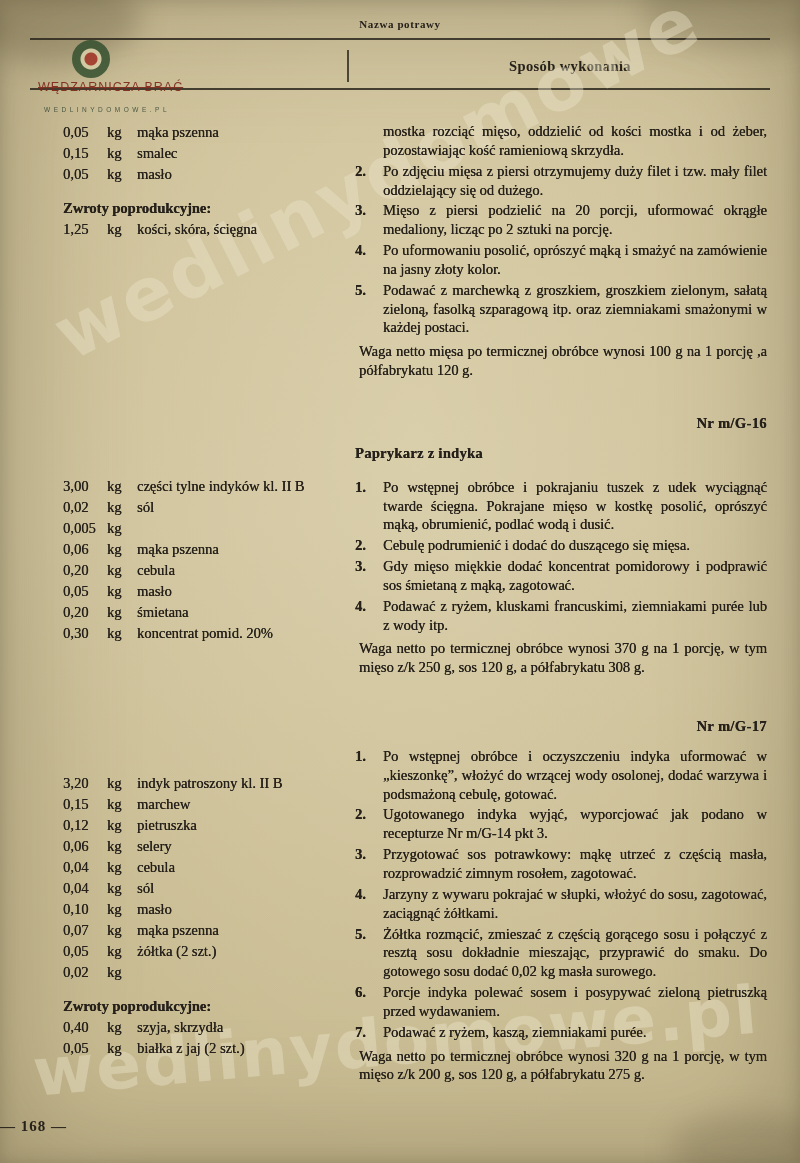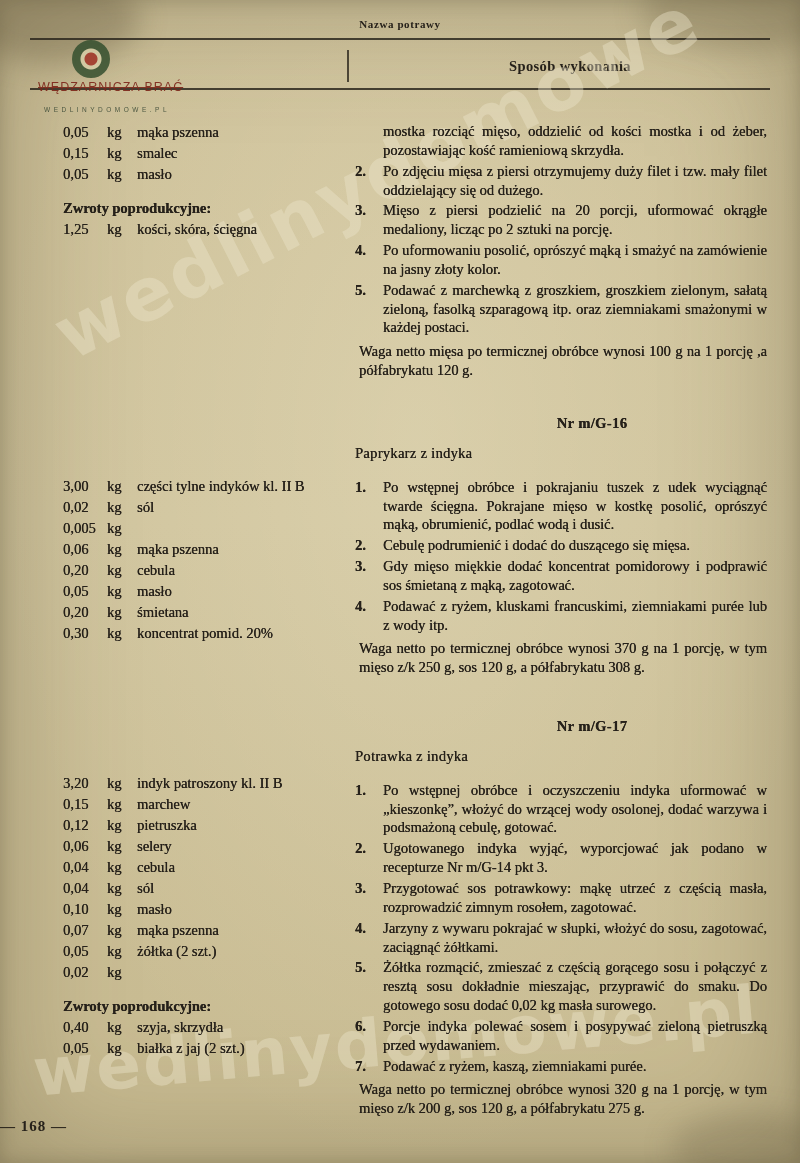--- a/index.html
+++ b/index.html
@@ -51,22 +51,22 @@
   .block + .block{margin-top:26px;}
   .left{width:302px;flex:0 0 302px;}
   .right{flex:1;margin-left:18px;}
 
   .ing-row{display:flex;line-height:21px;padding-left:28px;}
   .qty{width:44px;flex:0 0 44px;}
   .unit{width:30px;flex:0 0 30px;}
   .iname{flex:1;}
   .byhead{font-weight:bold;padding-left:28px;margin-top:13px;line-height:21px;}
 
-  .rnum{font-weight:bold;text-align:center;padding-left:62px;letter-spacing:.4px;margin-bottom:11px;}
-  .rtitle{font-weight:normal;margin-bottom:15px;letter-spacing:.3px;}
+  .rnum{font-weight:bold;text-align:right;padding-left:62px;letter-spacing:.4px;margin-bottom:11px;}
+  .rtitle{font-weight:bold;margin-bottom:15px;letter-spacing:.3px;}
 
   .step{display:flex;margin-bottom:2px;}
   .step .no{width:28px;flex:0 0 28px;font-weight:bold;}
   .step .txt{flex:1;text-align:justify;}
   .note{margin:5px 0 0 4px;text-align:justify;}
 
   .footer{position:absolute;left:0;right:0;bottom:28px;text-align:left;
     font-weight:bold;font-size:15px;letter-spacing:1px;z-index:2;}
 </style>
 </head>
@@ -265,21 +265,20 @@
           <span class="iname">szyja, skrzydła</span>
         </div>
         <div class="ing-row">
           <span class="qty">0,05</span>
           <span class="unit">kg</span>
           <span class="iname">białka z jaj (2 szt.)</span>
         </div>
       </div>
       <div class="right">
         <div class="rnum">Nr m/G-17</div>
-        <div class="rtitle">Potrawka z indyka</div>
         <div class="step">
           <span class="no">1.</span>
           <span class="txt">Po wstępnej obróbce i oczyszczeniu indyka uformować w „kieszonkę”, włożyć do wrzącej wody osolonej, dodać warzywa i podsmażoną cebulę, gotować.</span>
         </div>
         <div class="step">
           <span class="no">2.</span>
           <span class="txt">Ugotowanego indyka wyjąć, wyporcjować jak podano w recepturze Nr m/G-14 pkt 3.</span>
         </div>
         <div class="step">
           <span class="no">3.</span>

